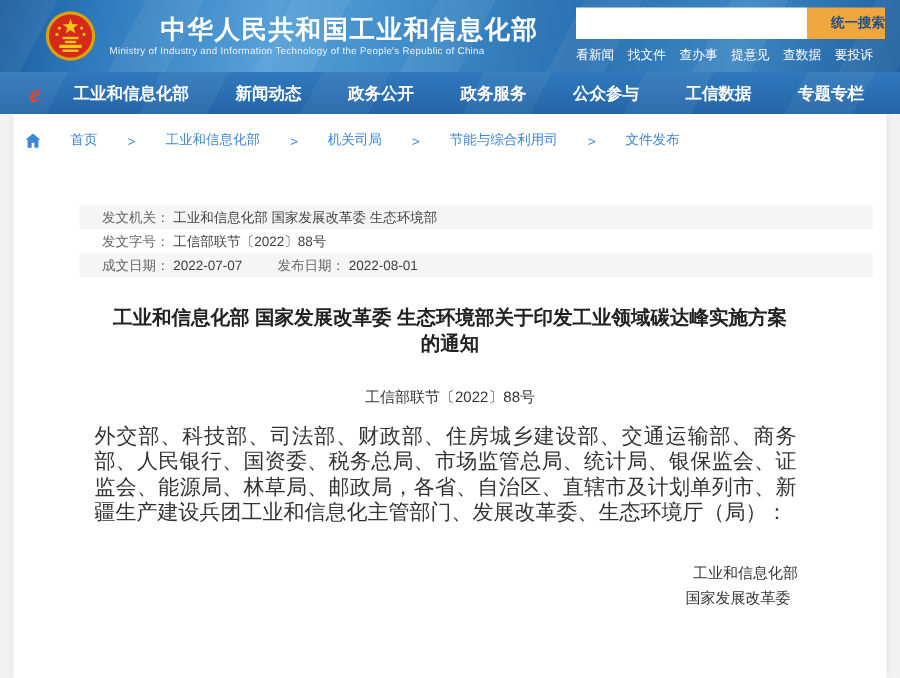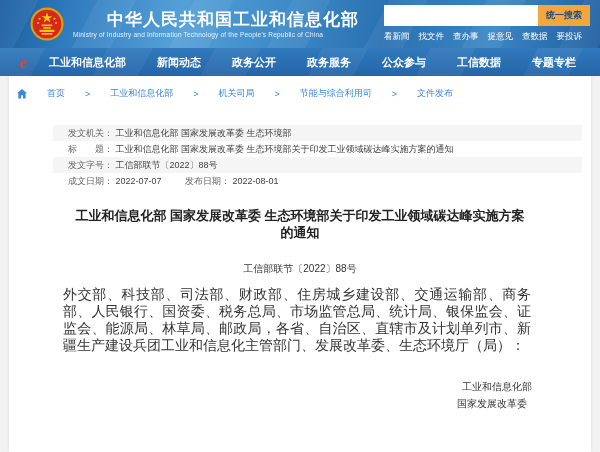--- a/index.html
+++ b/index.html
@@ -20,21 +20,21 @@
     content:"";position:absolute;inset:0;pointer-events:none;
     background:repeating-linear-gradient(118deg,rgba(255,255,255,.06) 0 34px,rgba(255,255,255,0) 34px 86px);
   }
   .emblem{width:34px;height:34px;flex:0 0 auto;position:relative;z-index:1;}
   .site-text{margin-left:9px;position:relative;z-index:1;}
   .site-title{font-size:17px;font-weight:bold;color:#fff;letter-spacing:1px;line-height:19px;margin-left:34px;}
   .site-subtitle{font-size:6.5px;color:#e8f2fb;margin-top:2px;letter-spacing:.2px;}
   .header-right{margin-left:auto;width:206px;position:relative;z-index:1;}
   .search-row{display:flex;height:21px;}
   .search-input{flex:1;border:none;background:#fff;height:21px;box-sizing:border-box;padding:0 5px;font-size:10px;outline:none;}
-  .search-btn{width:52px;height:21px;border:none;background:#f0a73d;color:#1d4e89;font-size:9px;font-weight:bold;cursor:pointer;font-family:inherit;padding:0;}
+  .search-btn{width:52px;height:21px;border:none;background:#f0a73d;color:#1d4e89;font-size:9px;font-weight:bold;cursor:pointer;font-family:inherit;padding:0;text-align:right;}
   .quick-links{display:flex;gap:9px;margin-top:5px;font-family:Liberation Serif, serif;}
   .quick-links a{color:#fff;font-size:8.5px;text-decoration:none;white-space:nowrap;}
   
   .nav{
     height:28px;
     background:linear-gradient(180deg,#3079bc,#2465a8);
     display:flex;align-items:center;
     padding-left:15px;box-sizing:border-box;
     position:relative;
   }
@@ -54,21 +54,21 @@
     box-shadow:0 0 4px rgba(0,0,0,.08);overflow:hidden;
   }
   .breadcrumb{
     padding:11px 8px 7px;display:flex;align-items:center;gap:20px;
     font-size:9px;color:#3d86d8;
   }
   .breadcrumb a{color:#3d86d8;text-decoration:none;cursor:pointer;}
   .bc-sep{color:#3d86d8;}
   .home-icon{width:10px;height:10px;display:inline-block;}
   
-  .meta-table{margin:18px 9px 0 44px;font-size:9px;color:#4d4d4d;}
+  .meta-table{margin:30px 9px 0 44px;font-size:9px;color:#4d4d4d;}
   .meta-row{display:flex;align-items:center;height:16px;padding-left:15px;box-sizing:border-box;}
   .meta-row:nth-child(odd){background:#f5f5f5;}
   .meta-cell{white-space:nowrap;overflow:hidden;}
   .meta-cell.c1{width:117px;flex:0 0 auto;}
   .m-label{color:#666;}
   .m-value{color:#3f3f3f;}
   
   .doc-title{margin:18px 60px 0;text-align:center;font-size:13px;font-weight:bold;color:#222;line-height:17px;}
   .doc-number{margin-top:21px;text-align:center;font-size:10px;color:#333;}
   .doc-body{margin:10px 60px 0 54px;font-size:14px;line-height:17px;color:#333;text-align:justify;}
@@ -147,26 +147,20 @@
 
   <div class="meta-table">
     <div class="meta-row">
       <div class="meta-cell">
         <span class="m-label">发文机关：</span>
         <span class="m-value">工业和信息化部 国家发展改革委 生态环境部</span>
       </div>
     </div>
     <div class="meta-row">
       <div class="meta-cell">
-        <span class="m-label">标　　题：</span>
-        <span class="m-value">工业和信息化部 国家发展改革委 生态环境部关于印发工业领域碳达峰实施方案的通知</span>
-      </div>
-    </div>
-    <div class="meta-row">
-      <div class="meta-cell">
         <span class="m-label">发文字号：</span>
         <span class="m-value">工信部联节〔2022〕88号</span>
       </div>
     </div>
     <div class="meta-row">
       <div class="meta-cell c1">
         <span class="m-label">成文日期：</span>
         <span class="m-value">2022-07-07</span>
       </div>
       <div class="meta-cell">

